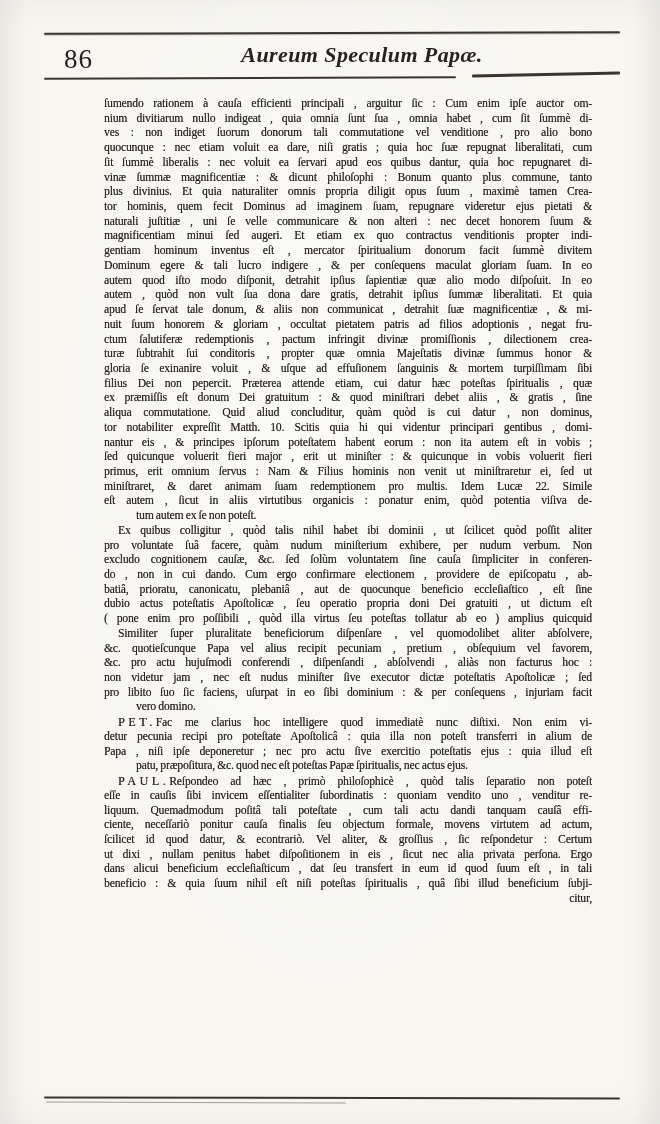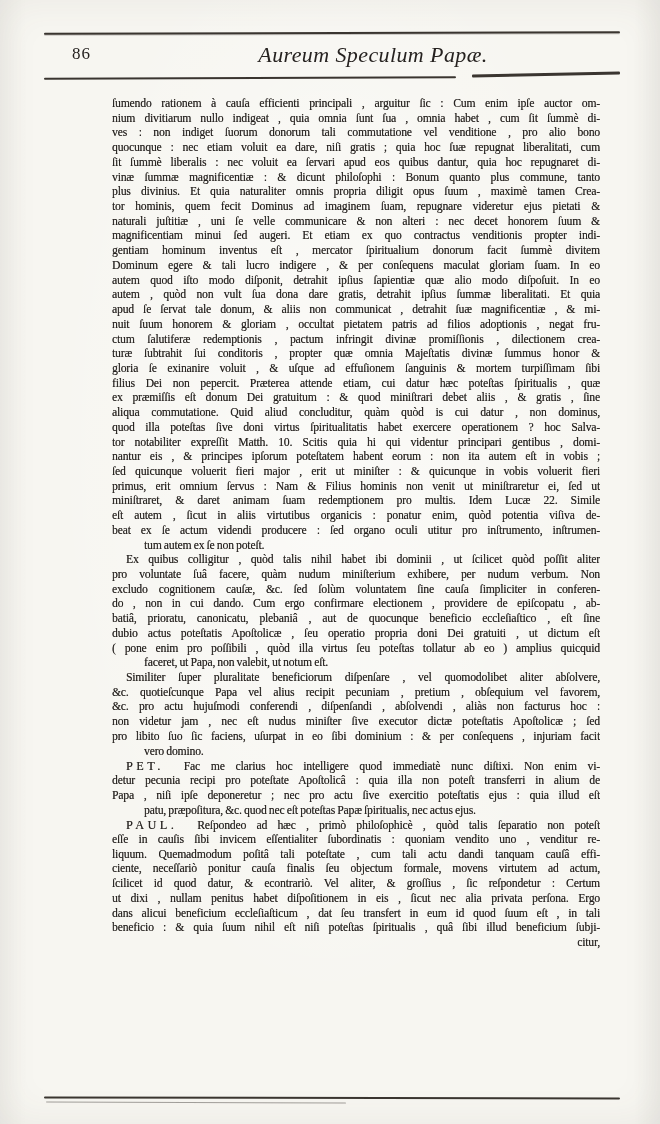--- a/index.html
+++ b/index.html
@@ -35,57 +35,57 @@
   .rule-bottom     { left: 44px;  top: 1097px; width: 576px; height: 2px; transform: rotate(0.1deg); }
   .rule-bottom-2   { left: 46px;  top: 1102px; width: 300px; height: 1px; opacity: 0.45; transform: rotate(0.15deg); }
 
   .header {
     position: absolute;
     left: 44px; right: 40px; top: 42px;
     height: 34px;
   }
   .pagenum {
     position: absolute;
-    left: 28px; top: 2px;
-    font-size: 17px;
+    left: 20px; top: 2px;
+    font-size: 27px;
     letter-spacing: 1px;
   }
   .running-title {
     position: absolute;
-    left: 139px; width: 380px; top: 0;
+    left: 128px; width: 380px; top: 0;
     text-align: center;
     font-style: italic;
-    font-weight: 400;
+    font-weight: 700;
     font-size: 22px;
     letter-spacing: 0.4px;
   }
 
   .textblock {
     position: absolute;
-    left: 112px; top: 97px;
+    left: 104px; top: 97px;
     width: 488px;
     font-size: 11.6px;
     line-height: 14.73px;
     letter-spacing: -0.15px;
     word-spacing: -0.5px;
     text-shadow: 0.2px 0.2px 0.3px rgba(30,25,20,0.55);
   }
   .line {
     height: 14.73px;
     overflow: hidden;
     text-align: justify;
     text-align-last: justify;
     white-space: normal;
   }
   .line.no-stretch { text-align-last: left; margin-left: 32px; }
   .line.indent { text-indent: 14px; }
   .speaker {
     letter-spacing: 3.5px;
     font-size: 12.2px;
-    padding-right: 20px;
+    padding-right: 0;
   }
   .catchword-line {
     height: 14.73px;
     text-align: left;
     text-align-last: right;
   }
 </style>
 </head>
 <body>
 
@@ -116,37 +116,34 @@
       <div class="line">autem quod iſto modo diſponit, detrahit ipſius ſapientiæ quæ alio modo diſpoſuit. In eo</div>
       <div class="line">autem , quòd non vult ſua dona dare gratis, detrahit ipſius ſummæ liberalitati. Et quia</div>
       <div class="line">apud ſe ſervat tale donum, &amp; aliis non communicat , detrahit ſuæ magnificentiæ , &amp; mi-</div>
       <div class="line">nuit ſuum honorem &amp; gloriam , occultat pietatem patris ad filios adoptionis , negat fru-</div>
       <div class="line">ctum ſalutiferæ redemptionis , pactum infringit divinæ promiſſionis , dilectionem crea-</div>
       <div class="line">turæ ſubtrahit ſui conditoris , propter quæ omnia Majeſtatis divinæ ſummus honor &amp;</div>
       <div class="line">gloria ſe exinanire voluit , &amp; uſque ad effuſionem ſanguinis &amp; mortem turpiſſimam ſibi</div>
       <div class="line">filius Dei non pepercit. Præterea attende etiam, cui datur hæc poteſtas ſpiritualis , quæ</div>
       <div class="line">ex præmiſſis eſt donum Dei gratuitum : &amp; quod miniſtrari debet aliis , &amp; gratis , ſine</div>
       <div class="line">aliqua commutatione. Quid aliud concluditur, quàm quòd is cui datur , non dominus,</div>
-      <div class="line">quod illa poteſtas ſive doni virtus ſpiritualitatis habet exercere operationem ? hoc Salva-</div>
       <div class="line">tor notabiliter expreſſit Matth. 10. Scitis quia hi qui videntur principari gentibus , domi-</div>
       <div class="line">nantur eis , &amp; principes ipſorum poteſtatem habent eorum : non ita autem eſt in vobis ;</div>
       <div class="line">ſed quicunque voluerit fieri major , erit ut miniſter : &amp; quicunque in vobis voluerit fieri</div>
       <div class="line">primus, erit omnium ſervus : Nam &amp; Filius hominis non venit ut miniſtraretur ei, ſed ut</div>
       <div class="line">miniſtraret, &amp; daret animam ſuam redemptionem pro multis. Idem Lucæ 22. Simile</div>
       <div class="line">eſt autem , ſicut in aliis virtutibus organicis : ponatur enim, quòd potentia viſiva de-</div>
-      <div class="line">beat ex ſe actum videndi producere : ſed organo oculi utitur pro inſtrumento, inſtrumen-</div>
       <div class="line no-stretch">tum autem ex ſe non poteſt.</div>
       <div class="line indent">Ex quibus colligitur , quòd talis nihil habet ibi dominii , ut ſcilicet quòd poſſit aliter</div>
       <div class="line">pro voluntate ſuâ facere, quàm nudum miniſterium exhibere, per nudum verbum. Non</div>
       <div class="line">excludo cognitionem cauſæ, &amp;c. ſed ſolùm voluntatem ſine cauſa ſimpliciter in conferen-</div>
       <div class="line">do , non in cui dando. Cum ergo confirmare electionem , providere de epiſcopatu , ab-</div>
       <div class="line">batiâ, prioratu, canonicatu, plebaniâ , aut de quocunque beneficio eccleſiaſtico , eſt ſine</div>
       <div class="line">dubio actus poteſtatis Apoſtolicæ , ſeu operatio propria doni Dei gratuiti , ut dictum eſt</div>
       <div class="line">( pone enim pro poſſibili , quòd illa virtus ſeu poteſtas tollatur ab eo ) amplius quicquid</div>
-      <div class="line no-stretch">faceret, ut Papa, non valebit, ut notum eſt.</div>
       <div class="line indent">Similiter ſuper pluralitate beneficiorum diſpenſare , vel quomodolibet aliter abſolvere,</div>
       <div class="line">&amp;c. quotieſcunque Papa vel alius recipit pecuniam , pretium , obſequium vel favorem,</div>
       <div class="line">&amp;c. pro actu hujuſmodi conferendi , diſpenſandi , abſolvendi , aliàs non facturus hoc :</div>
       <div class="line">non videtur jam , nec eſt nudus miniſter ſive executor dictæ poteſtatis Apoſtolicæ ; ſed</div>
       <div class="line">pro libito ſuo ſic faciens, uſurpat in eo ſibi dominium : &amp; per conſequens , injuriam facit</div>
       <div class="line no-stretch">vero domino.</div>
       <div class="line indent"><span class="speaker">PET.</span>Fac me clarius hoc intelligere quod immediatè nunc diſtixi. Non enim vi-</div>
       <div class="line">detur pecunia recipi pro poteſtate Apoſtolicâ : quia illa non poteſt transferri in alium de</div>
       <div class="line">Papa , niſi ipſe deponeretur ; nec pro actu ſive exercitio poteſtatis ejus : quia illud eſt</div>
       <div class="line no-stretch">patu, præpoſitura, &amp;c. quod nec eſt poteſtas Papæ ſpiritualis, nec actus ejus.</div>

